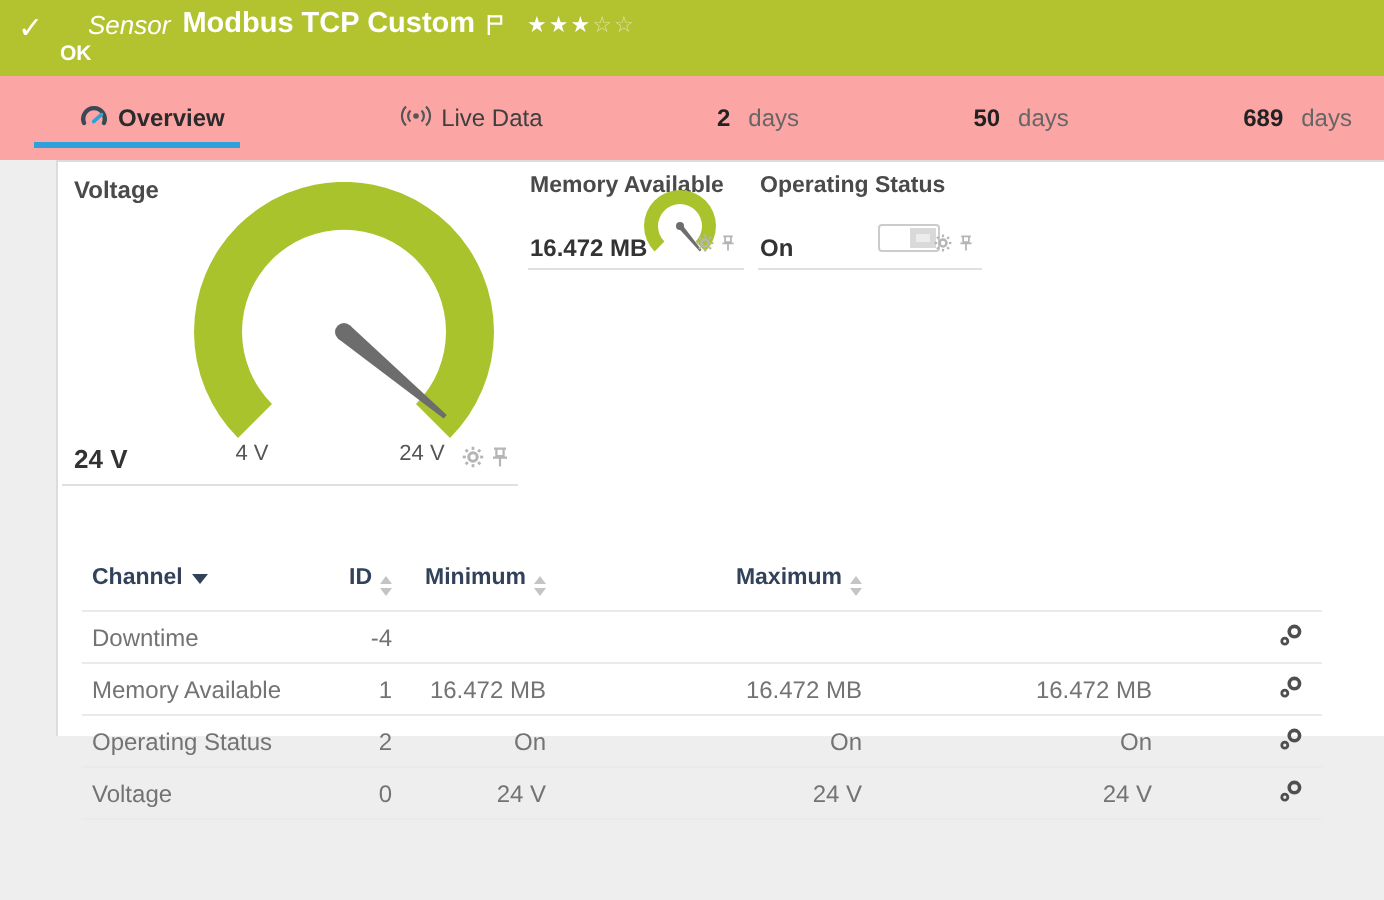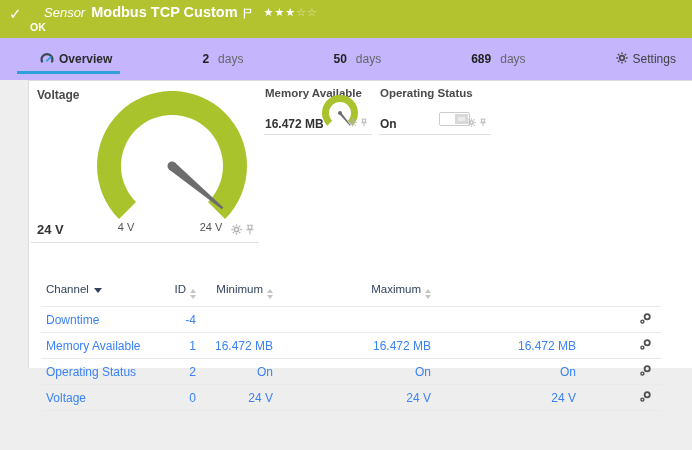--- a/index.html
+++ b/index.html
@@ -11,21 +11,21 @@
   .check{position:absolute;left:9px;top:5px;font-size:15px;font-weight:bold;}
   .titleline{position:absolute;left:44px;top:4px;white-space:nowrap;display:flex;align-items:flex-start;}
   .kind{font-style:italic;font-size:13px;margin-right:6px;padding-top:1px;}
   .sensortitle{font-weight:bold;font-size:14.5px;}
   .flagicon{margin-left:5px;margin-top:1px;}
   .stars{margin-left:12px;font-size:11px;letter-spacing:1px;padding-top:2px;}
   .stars .empty{opacity:.55;}
   .okstatus{position:absolute;left:30px;top:21px;font-size:10.5px;font-weight:bold;}
 
   
-  .tabbar{position:absolute;left:0;top:38px;width:100%;height:42px;background:#c4b5fd;display:flex;align-items:center;justify-content:space-between;padding:0 16px 0 40px;box-sizing:border-box;z-index:2;}
+  .tabbar{position:absolute;left:0;top:38px;width:100%;height:42px;background:#fca5a5;display:flex;align-items:center;justify-content:space-between;padding:0 16px 0 40px;box-sizing:border-box;z-index:2;}
   .tab{display:flex;align-items:center;gap:5px;font-size:12px;color:#3f3f3f;position:relative;height:100%;}
   .tab svg{flex:none;}
   .tab--active{font-weight:bold;color:#2b2b2b;}
   .tab--active::after{content:"";position:absolute;left:-23px;right:-8px;bottom:6px;height:3px;background:#2ea0dc;}
   .tab .num{font-weight:bold;color:#222;}
   .tab .word{color:#666;margin-left:4px;}
 
   
   .card{position:absolute;left:28px;top:80px;width:664px;height:288px;background:#fff;border-top:1px solid #dcdcdc;border-left:1px solid #dcdcdc;box-sizing:border-box;}
   .panel{position:absolute;border-bottom:1px solid #e0e0e0;}
@@ -35,22 +35,22 @@
   .panel-value.small{left:1px;bottom:3px;font-size:12px;}
   .panel-icons{position:absolute;right:4px;bottom:3px;display:flex;gap:3px;color:#b5b5b5;}
   .scale-label{position:absolute;top:136px;font-size:11px;color:#555;text-align:center;}
 
   .toggle{position:absolute;left:60px;top:27px;width:29px;height:12px;border:1px solid #ccc;border-radius:2px;background:#fff;}
   .toggle .knob{position:absolute;right:1px;top:1px;bottom:1px;width:13px;background:#d9d9d9;}
   .toggle .knob::after{content:"";position:absolute;left:3px;right:3px;top:3px;bottom:3px;background:#ececec;}
 
   
   .chan-table{position:absolute;left:12px;top:202px;width:620px;}
-  .t-head{display:grid;grid-template-columns:110px 45px 77px 158px 145px 80px;font-size:11.5px;font-weight:normal;color:#33425b;padding-bottom:7px;align-items:start;}
-  .t-row{display:grid;grid-template-columns:110px 45px 77px 158px 145px 80px;height:25px;align-items:center;font-size:12px;color:#3b82f6;border-top:1px solid #eaeaea;}
+  .t-head{display:grid;grid-template-columns:110px 45px 77px 158px 145px 80px;font-size:11.5px;font-weight:bold;color:#33425b;padding-bottom:7px;align-items:start;}
+  .t-row{display:grid;grid-template-columns:110px 45px 77px 158px 145px 80px;height:25px;align-items:center;font-size:12px;color:#737373;border-top:1px solid #eaeaea;}
   .t-row:last-child{border-bottom:1px solid #eaeaea;}
   .c-left{text-align:left;padding-left:5px;}
   .c-right{text-align:right;}
   .c-icon{display:flex;justify-content:flex-end;align-items:center;padding-right:4px;color:#4f4f4f;}
   .sort{display:inline-flex;flex-direction:column;align-items:center;gap:2px;margin-left:4px;vertical-align:0px;}
   .sort i{display:block;width:0;height:0;border-left:3.5px solid transparent;border-right:3.5px solid transparent;}
   .sort .up{border-bottom:4px solid #c4c4c4;}
   .sort .down{border-top:4px solid #c4c4c4;}
   .desc-arrow{display:inline-block;width:0;height:0;border-left:4px solid transparent;border-right:4px solid transparent;border-top:5px solid #33425b;margin-left:5px;}
   .lastcol{display:flex;flex-direction:column;align-items:flex-end;line-height:13px;}
@@ -81,48 +81,42 @@
     <div class="tab tab--active">
       <span>
         <svg width="14" height="13" viewBox="0 0 14 13">
             <path d="M2 10.5 A5.4 5.4 0 1 1 12 10.5" fill="none" stroke="#3a4a55" stroke-width="2.2" stroke-linecap="round"></path>
             <line x1="6.8" y1="9.8" x2="10.8" y2="6.2" stroke="#2ea0dc" stroke-width="1.8" stroke-linecap="round"></line>
           </svg>
       </span>
       <span>Overview</span>
     </div>
     <div class="tab">
+      <span>
+        <svg width="16" height="12" viewBox="0 0 16 12">
+            <circle cx="8" cy="6" r="1.4" fill="#555"></circle>
+            <path d="M5.2 3.2 A4 4 0 0 0 5.2 8.8" fill="none" stroke="#555" stroke-width="1.1"></path>
+            <path d="M10.8 3.2 A4 4 0 0 1 10.8 8.8" fill="none" stroke="#555" stroke-width="1.1"></path>
+            <path d="M3 1.3 A6.5 6.5 0 0 0 3 10.7" fill="none" stroke="#555" stroke-width="1.1"></path>
+            <path d="M13 1.3 A6.5 6.5 0 0 1 13 10.7" fill="none" stroke="#555" stroke-width="1.1"></path>
+          </svg>
+      </span>
+      <span>Live Data</span>
+    </div>
+    <div class="tab">
       <span class="num">2</span>
       <span class="word">days</span>
     </div>
     <div class="tab">
       <span class="num">50</span>
       <span class="word">days</span>
     </div>
     <div class="tab">
       <span class="num">689</span>
       <span class="word">days</span>
-    </div>
-    <div class="tab">
-      <span style="color:#4a4a4a;">
-        <svg width="12" height="12" viewBox="0 0 12 12">
-            <circle cx="6" cy="6" r="2.3" fill="none" stroke="currentColor" stroke-width="1.7"></circle>
-            <g stroke="currentColor" stroke-width="1.5">
-              <line x1="6" y1="0.4" x2="6" y2="2.1"></line>
-              <line x1="6" y1="9.9" x2="6" y2="11.6"></line>
-              <line x1="0.4" y1="6" x2="2.1" y2="6"></line>
-              <line x1="9.9" y1="6" x2="11.6" y2="6"></line>
-              <line x1="2" y1="2" x2="3.2" y2="3.2"></line>
-              <line x1="8.8" y1="8.8" x2="10" y2="10"></line>
-              <line x1="2" y1="10" x2="3.2" y2="8.8"></line>
-              <line x1="8.8" y1="3.2" x2="10" y2="2"></line>
-            </g>
-          </svg>
-      </span>
-      <span>Settings</span>
     </div>
   </div>
 
   <div class="card">
 
     <div class="panel" style="left:2px;top:4px;width:228px;height:157px;">
       <div class="panel-title">Voltage</div>
       <svg style="position:absolute;left:66px;top:6px;" width="150" height="146" viewBox="0 0 150 146">
         <path d="M22 128 A75 75 0 1 1 128 128 L111 111 A51 51 0 1 0 39 111 Z" fill="#a9c32d"></path>
         <polygon points="72.1,78.4 77.9,71.6 126.4,116.5 124.8,118.3" fill="#6d6d6d"></polygon>

